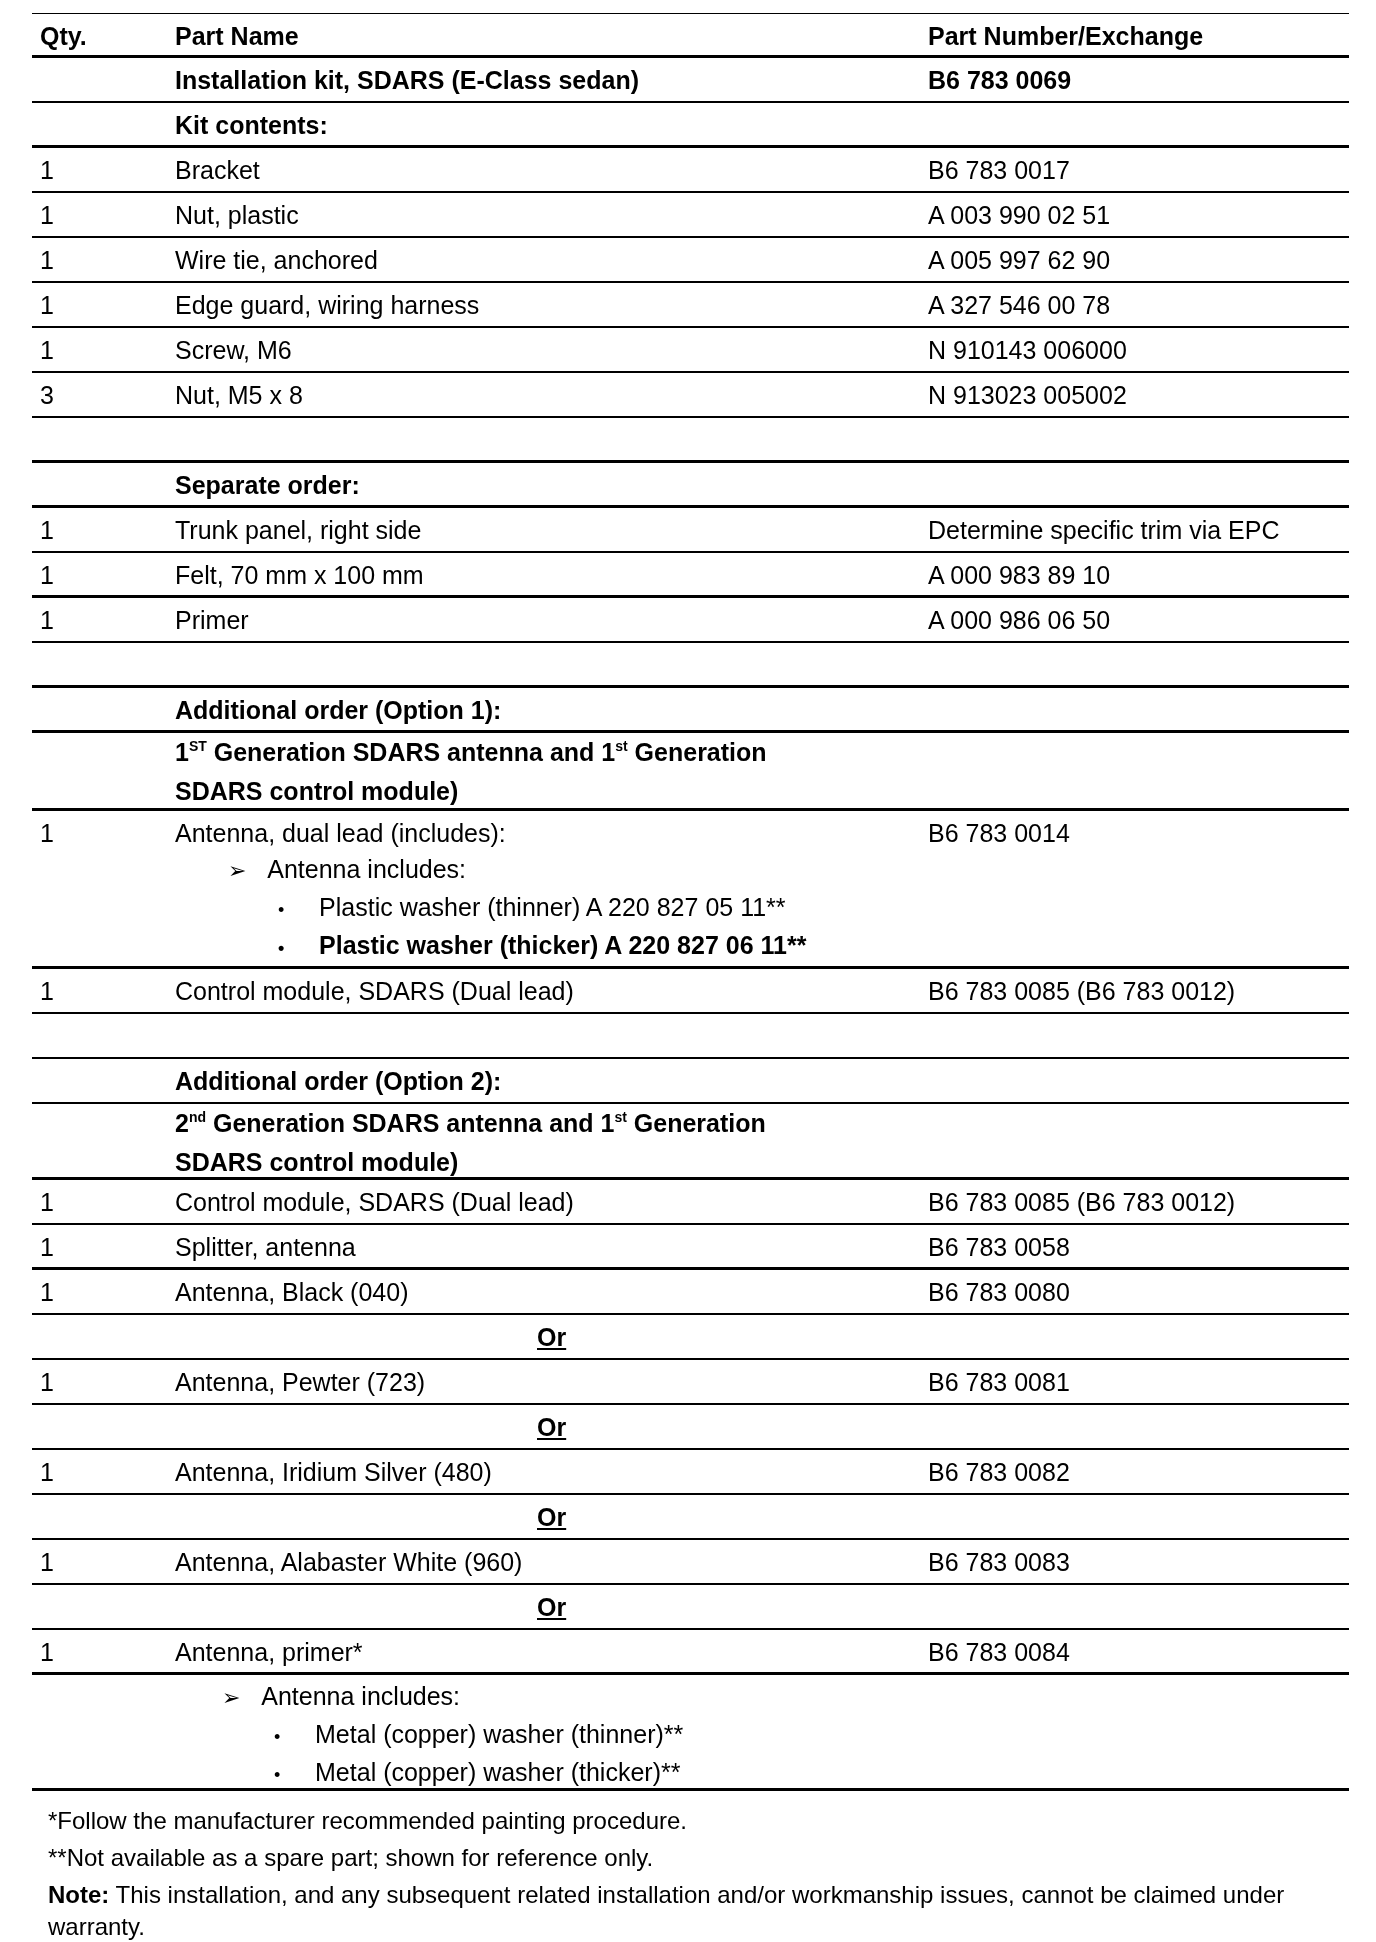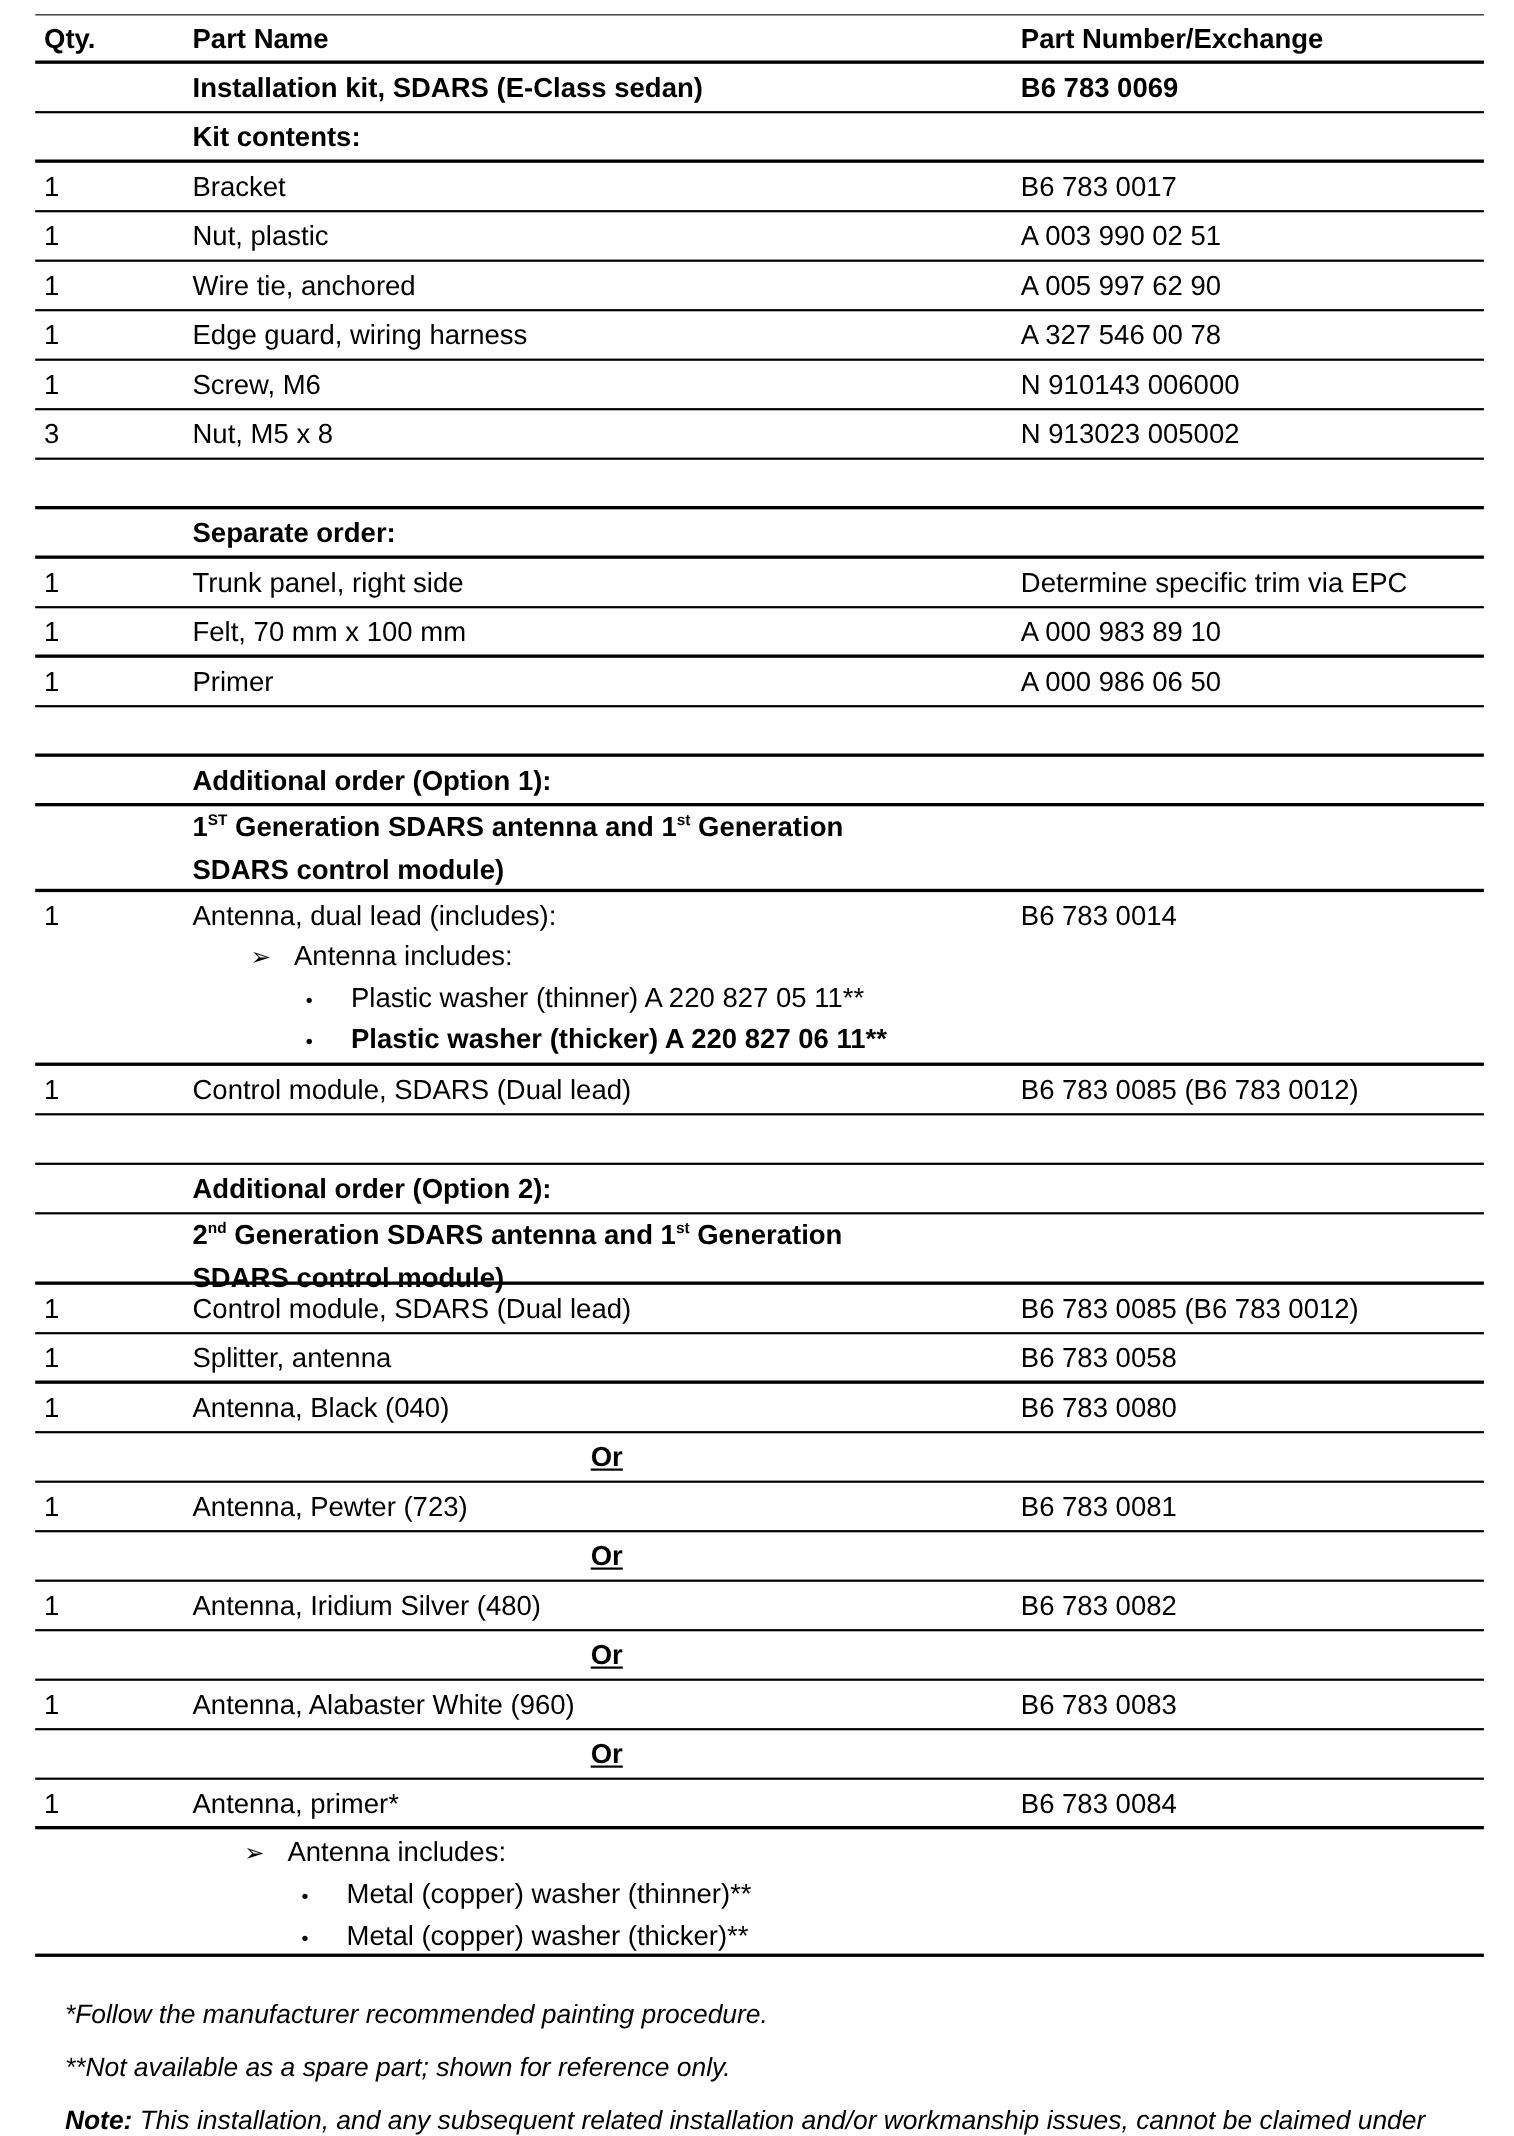--- a/index.html
+++ b/index.html
@@ -17,21 +17,21 @@
   .pn { left: 896px; }
   .bold { font-weight: bold; }
   .r1 { height: 45px; }
   .multi { position: absolute; left: 143px; top: 0; line-height: 39px; font-weight: bold; white-space: nowrap; }
   sup { font-size: 14px; line-height: 0; vertical-align: 10px; }
   .or { position: absolute; left: 505px; top: 0; line-height: 44px; font-weight: bold; text-decoration: underline; }
   .sub { position: absolute; white-space: nowrap; line-height: 38px; }
   .arrow { font-size: 22px; }
   .bullet { font-size: 18px; }
   #notes { position: absolute; left: 43px; top: 1800px; width: 1300px; font-size: 24px; line-height: 32px; }
-  #notes p { margin: 16px; font-style: italic; }
+  #notes p { margin: 5px; }
 </style>
 </head>
 <body>
 
 <div id="doc">
 
   <div class="row r1 thick top-rule">
     <span class="cell qty bold">Qty.</span>
     <span class="cell name bold">Part Name</span>
     <span class="cell pn bold">Part Number/Exchange</span>
@@ -115,21 +115,21 @@
   <div class="row r1">
     <span class="cell qty">1</span>
     <span class="cell name">Control module, SDARS (Dual lead)</span>
     <span class="cell pn">B6 783 0085 (B6 783 0012)</span>
   </div>
   <div class="row r1"></div>
 
   <div class="row r1">
     <span class="cell name bold">Additional order (Option 2):</span>
   </div>
-  <div class="row thick" style="height:64px;">
+  <div class="row thick" style="height:76px;">
     <div class="multi">
       <span>2</span><sup>nd</sup><span> Generation SDARS antenna and 1</span><sup>st</sup><span> Generation</span><br>
       <span>SDARS control module)</span>
     </div>
   </div>
   <div class="row r1">
     <span class="cell qty">1</span>
     <span class="cell name">Control module, SDARS (Dual lead)</span>
     <span class="cell pn">B6 783 0085 (B6 783 0012)</span>
   </div>

